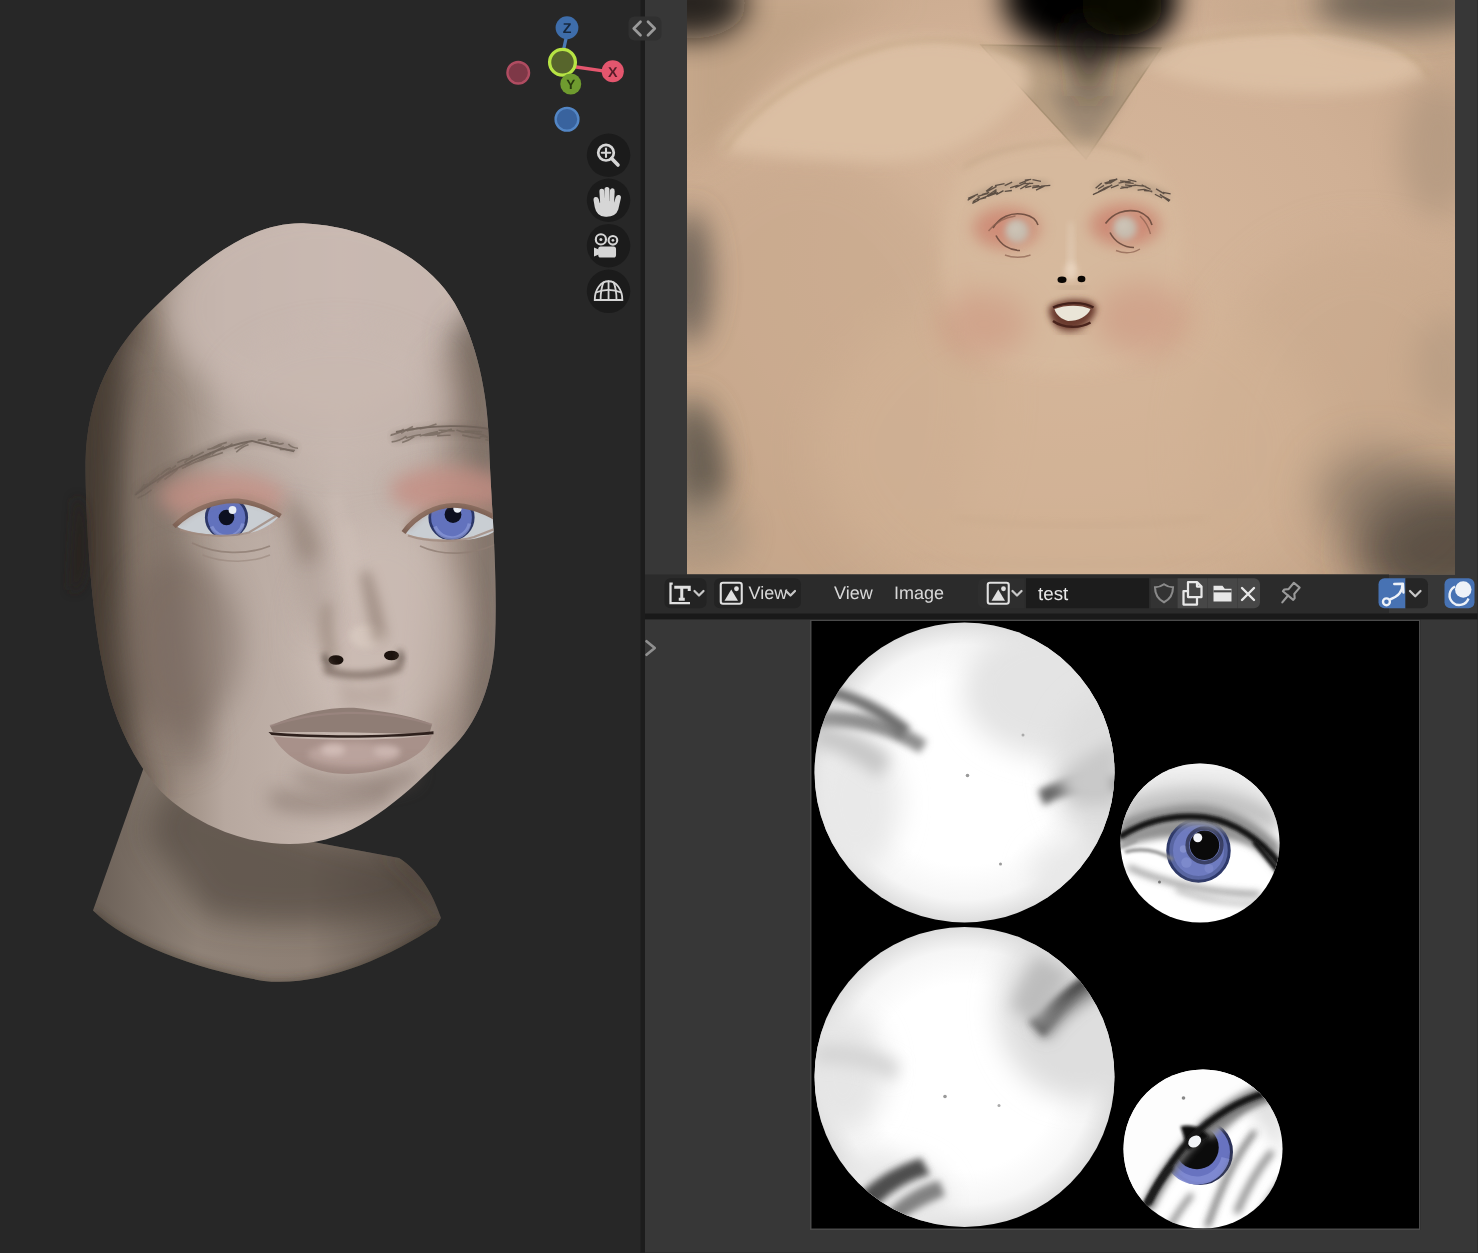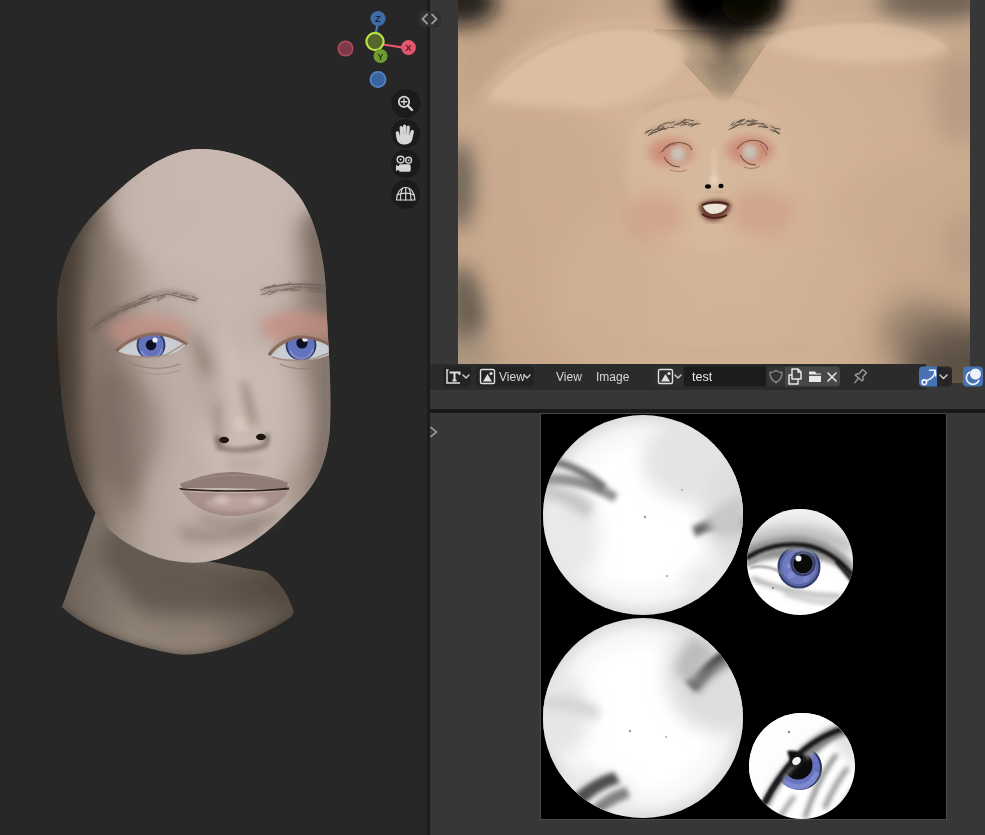--- a/index.html
+++ b/index.html
@@ -344,21 +344,21 @@
 
     <path d="M242,204 C249,200 257,199 263,200 C269,200 272,203 273,205 C272,211 268,217 260,220 C252,222 245,219 243,213 C241,209 241,206 242,204 Z" fill="#6b3a2e" filter="url(#fb2)"></path>
     <path d="M245,206 C252,203 263,203 269,206 C267,211 261,214 254,214 C250,213 246,210 245,206 Z" fill="#eae5d8"></path>
     <path d="M244,205 C252,201 265,201 271,205" fill="none" stroke="#42201a" stroke-width="1.5"></path>
     <path d="M244,214 C251,219 262,219 269,215" fill="none" stroke="#4a241c" stroke-width="1.6"></path>
     <path d="M247,221 C253,223 261,223 266,221" fill="none" stroke="#8a5c4c" stroke-width="1.2" opacity="0.6" filter="url(#fb2)"></path>
 
     <path d="M180,345 C230,352 300,352 345,345" fill="none" stroke="#bfa184" stroke-width="1.4" opacity="0.5" filter="url(#fb2)"></path>
     <path d="M150,370 C200,378 320,378 370,370" fill="none" stroke="#c3a588" stroke-width="1.2" opacity="0.4" filter="url(#fb2)"></path>
   </svg>
-  <div class="abs" id="hdr" style="left:0;top:364px;width:496px;height:26px;background:#2b2b2b;">
+  <div class="abs" id="hdr" style="left:0;top:383px;width:496px;height:26px;background:#2b2b2b;">
   <svg width="555" height="25" style="position:absolute;left:0;top:0;">
 
     <rect x="13" y="2.5" width="28" height="20" rx="4" fill="#232323"></rect>
     <g stroke="#e0e0e0" fill="none" stroke-width="1.5">
       <path d="M18.5,6 L17,6 L17,19 L30,19"></path>
       <path d="M19.5,8.5 L29.5,8.5 L29.5,11 M24.5,8.5 L24.5,16.5 M22.5,16.5 L26.5,16.5" stroke-width="2"></path>
     </g>
     <path d="M33,11 L36,14 L39,11" fill="none" stroke="#c8c8c8" stroke-width="1.5" stroke-linecap="round" stroke-linejoin="round"></path>
 
     <rect x="46" y="2.5" width="58" height="20" rx="4" fill="#232323"></rect>

